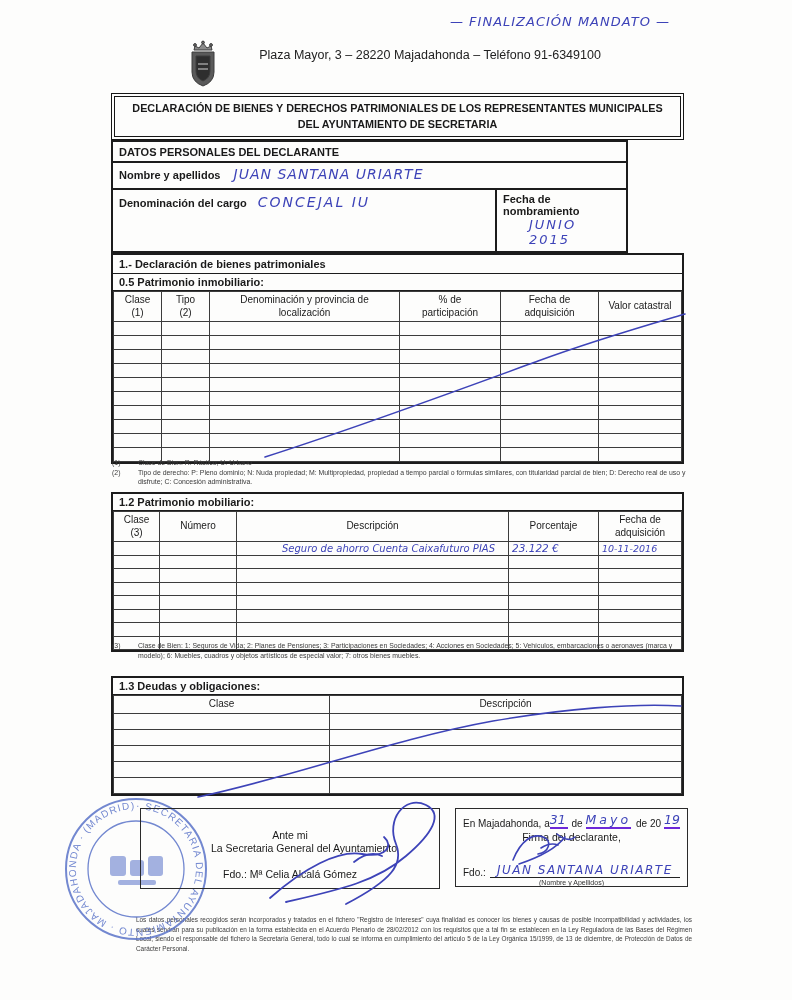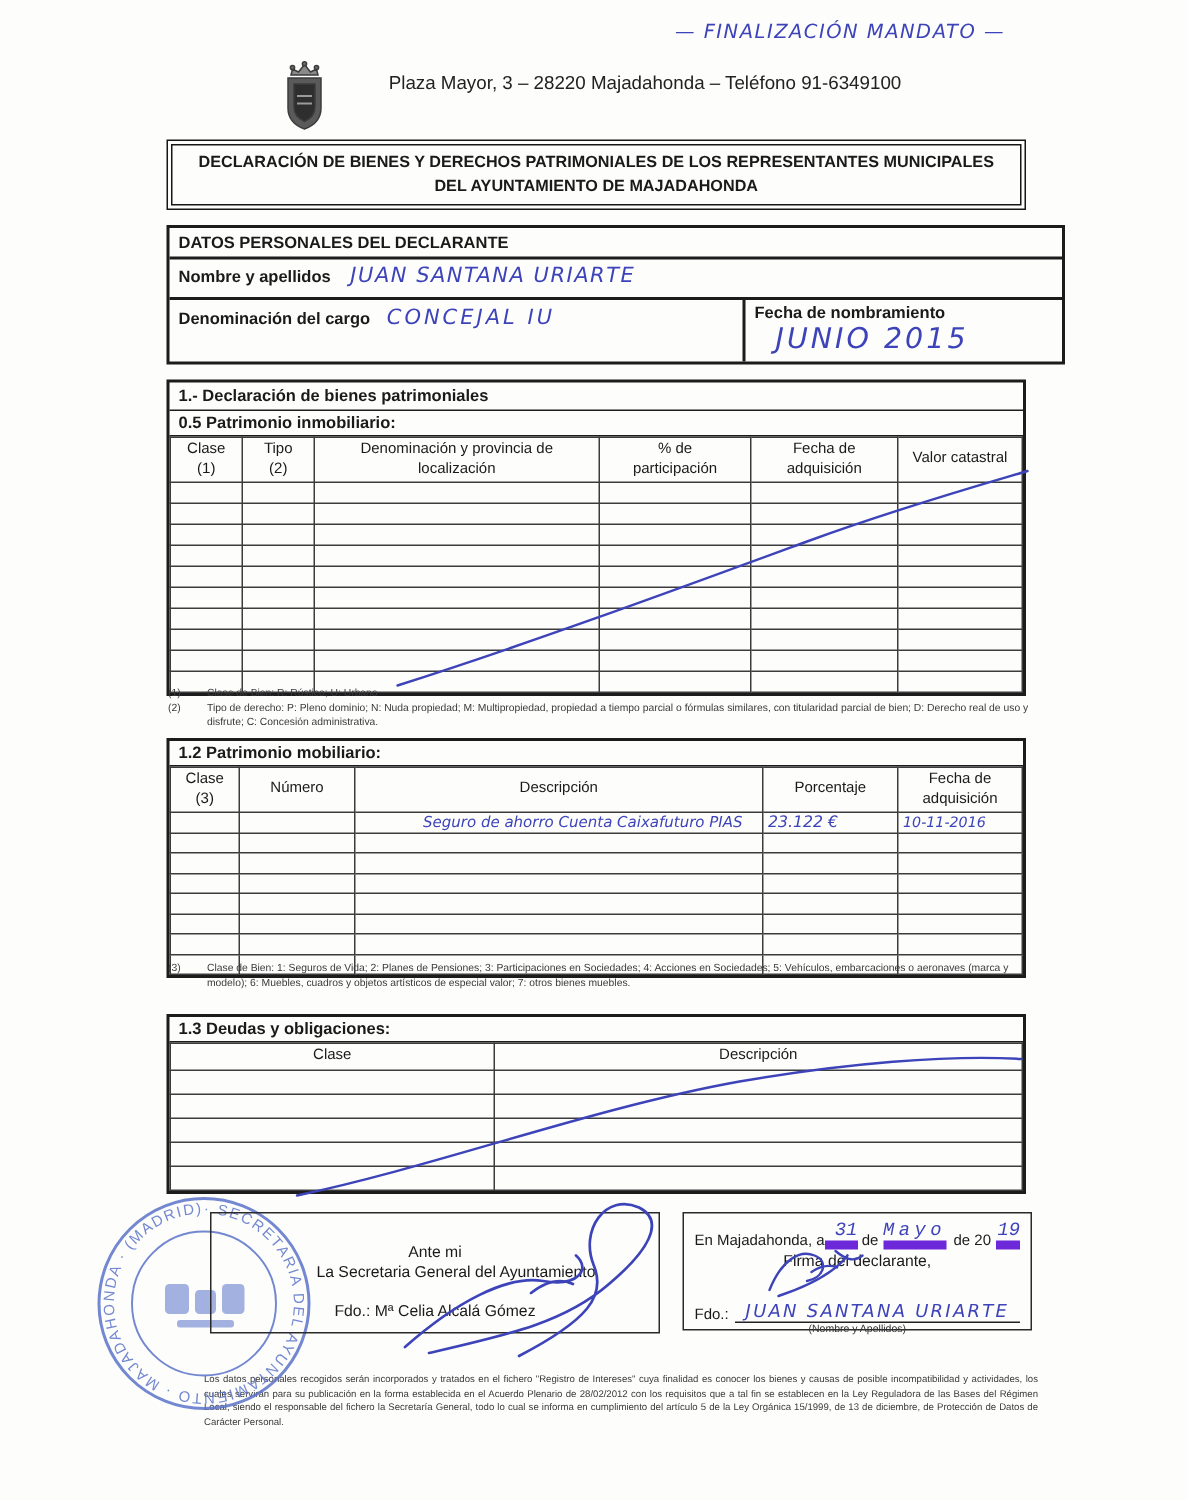--- a/index.html
+++ b/index.html
@@ -18,21 +18,21 @@
   .hdr-l1{font-size:13.5px;color:#222;}
   .hdr-l2{font-size:12.5px;color:#222;margin-top:2px;}
 
   
   .title-box{left:111px;top:93px;width:573px;height:47px;border:1.5px solid #161616;padding:2px;box-sizing:border-box;}
   .title-inner{border:1.5px solid #161616;width:100%;height:100%;box-sizing:border-box;
                display:flex;flex-direction:column;justify-content:center;}
   .title-inner div{font-size:10.8px;font-weight:bold;text-align:center;line-height:1.45;}
 
   
-  .pers-box{left:111px;top:150px;width:599px;border:2px solid #1c1c1c;box-sizing:border-box;background:transparent;}
+  .pers-box{left:111px;top:140px;width:517px;border:2px solid #1c1c1c;box-sizing:border-box;background:transparent;}
   .pers-row1{border-bottom:2px solid #1c1c1c;padding:4px 6px 3px;font-size:11px;font-weight:bold;}
   .pers-row2{border-bottom:2px solid #1c1c1c;padding:3px 6px 6px;font-size:11px;}
   .pers-row3{display:flex;}
   .pers-row3 .cell-l{width:370px;border-right:2px solid #1c1c1c;padding:4px 6px 6px;font-size:11px;}
   .pers-row3 .cell-r{flex:1;padding:3px 6px 4px;font-size:11px;}
   .hw-lg{font-size:14px;letter-spacing:1px;}
 
   
   .sec-box{left:111px;width:573px;border:2px solid #1c1c1c;box-sizing:border-box;background:transparent;}
   .sec-title{font-size:11px;font-weight:bold;padding:3px 6px;border-bottom:1.7px solid #1c1c1c;}
@@ -56,21 +56,21 @@
 
   
   .sig-box-l{left:140px;top:808px;width:300px;height:81px;border:1.3px solid #2a2a2a;box-sizing:border-box;
              display:flex;flex-direction:column;align-items:center;z-index:2;}
   .sig-box-l .l1{font-size:10.5px;margin-top:20px;}
   .sig-box-l .l2{font-size:10.5px;margin-top:1px;margin-left:28px;}
   .sig-box-l .fdo{font-size:10.5px;margin-top:auto;margin-bottom:8px;}
   .sig-box-r{left:455px;top:808px;width:233px;height:79px;border:1.3px solid #2a2a2a;box-sizing:border-box;
              padding:5px 7px 4px;font-size:10px;z-index:2;}
   .date-line{display:flex;align-items:flex-end;white-space:nowrap;font-size:10px;}
-  .date-line .u{border-bottom:6px solid #6d28d9;text-align:right;font-family:Liberation Mono, monospace;}
+  .date-line .u{border-bottom:2px solid #6d28d9;text-align:left;}
   .date-line .hw{font-size:12.5px;line-height:1;}
   .firma-lbl{text-align:center;font-size:10.5px;margin-top:2px;}
   .fdo-line{display:flex;align-items:flex-end;margin-top:20px;font-size:10px;}
   .fdo-line .u{border-bottom:1px solid #222;flex:1;margin-left:4px;text-align:center;}
   .fdo-line .hw{font-size:12px;letter-spacing:1.5px;}
   .fdo-sub{text-align:center;font-size:7px;margin-top:1px;color:#333;}
 
   .stamp{left:58px;top:790px;width:156px;height:158px;z-index:1;opacity:.85;}
   .sig-svg-l{left:242px;top:792px;width:230px;height:120px;z-index:3;pointer-events:none;}
   .sig-svg-r{left:505px;top:828px;width:95px;height:42px;z-index:3;pointer-events:none;}
@@ -96,38 +96,38 @@
       <path d="M14 24 L24 24 M14 29 L24 29" stroke="#9a9a9a" stroke-width="1.4"></path>
     </g>
   </svg>
   <div class="abs hdr">
     <div class="hdr-l2">Plaza Mayor, 3 – 28220 Majadahonda – Teléfono 91-6349100</div>
   </div>
 
   <div class="abs title-box">
     <div class="title-inner">
       <div>DECLARACIÓN DE BIENES Y DERECHOS PATRIMONIALES DE LOS REPRESENTANTES MUNICIPALES</div>
-      <div>DEL AYUNTAMIENTO DE MAJADAHONDA</div>
+      <div>DEL AYUNTAMIENTO DE SECRETARIA</div>
     </div>
   </div>
 
   <div class="abs pers-box">
     <div class="pers-row1">DATOS PERSONALES DEL DECLARANTE</div>
     <div class="pers-row2">
       <span class="b">Nombre y apellidos</span>
       <span class="hw hw-lg" style="margin-left:10px;">JUAN SANTANA URIARTE</span>
     </div>
     <div class="pers-row3">
       <div class="cell-l">
         <span class="b">Denominación del cargo</span>
         <span class="hw hw-lg" style="margin-left:8px;letter-spacing:2px;">CONCEJAL IU</span>
       </div>
       <div class="cell-r">
         <div class="b">Fecha de nombramiento</div>
-        <div class="hw" style="font-size:19px;margin-left:14px;letter-spacing:2px;">JUNIO 2015</div>
+        <div class="hw" style="font-size:13px;margin-left:26px;letter-spacing:2px;">JUNIO 2015</div>
       </div>
     </div>
   </div>
 
   <div class="abs sec-box" style="top:253px;">
     <div class="sec-title">1.- Declaración de bienes patrimoniales</div>
     <div class="sub-title">0.5 Patrimonio inmobiliario:</div>
     <div style="position:relative;">
       <table class="grid t11">
         <colgroup>

